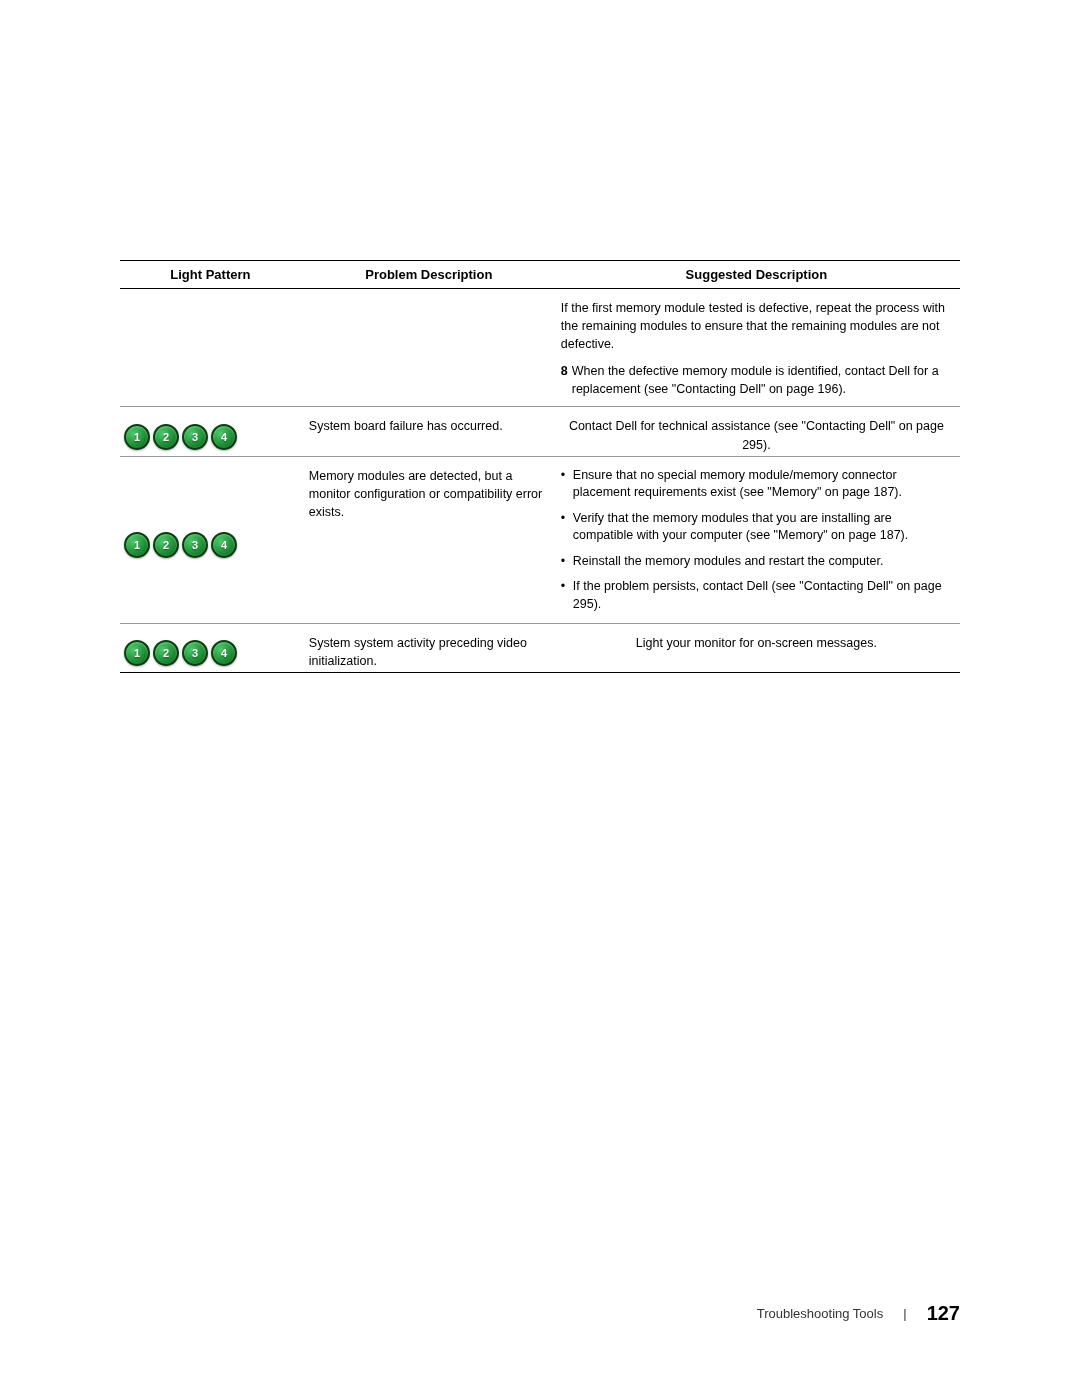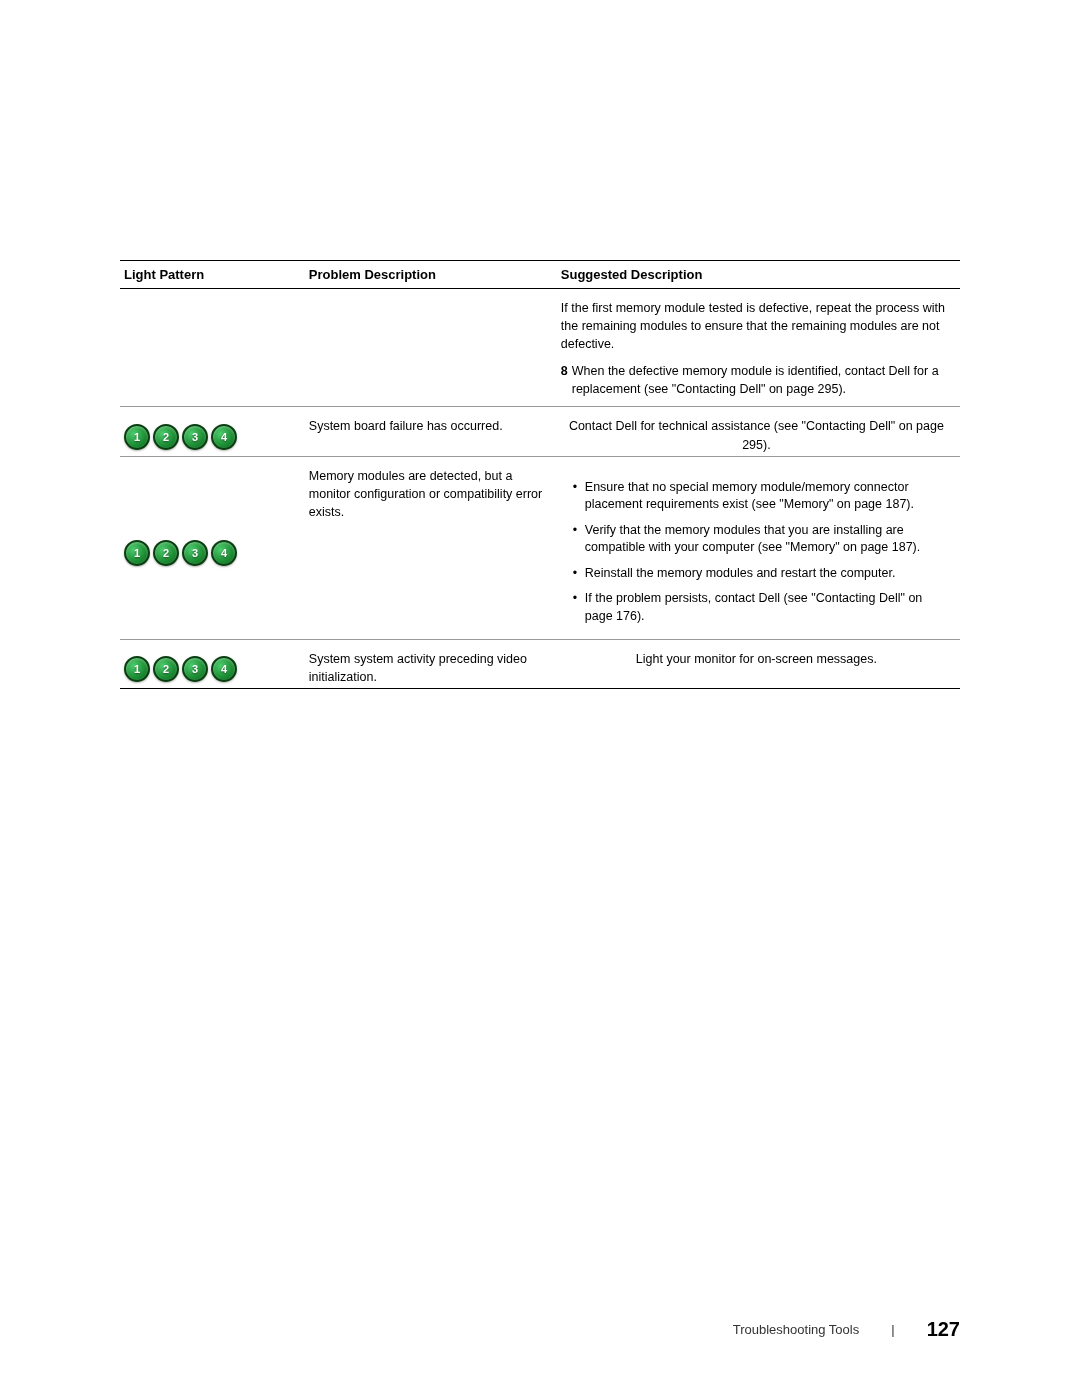--- a/index.html
+++ b/index.html
@@ -37,21 +37,21 @@
     }
 
     col.col-light { width: 22%; }
     col.col-problem { width: 30%; }
     col.col-solution { width: 48%; }
 
     thead th {
       font-family: Arial, Helvetica, sans-serif;
       font-size: 13px;
       font-weight: bold;
-      text-align: left;
+      text-align: center;
       padding: 6px 8px 6px 4px;
       border-top: 1.5px solid #000;
       border-bottom: 1.5px solid #000;
       vertical-align: bottom;
     }
 
     tbody td {
       font-family: Arial, Helvetica, sans-serif;
       font-size: 12.5px;
       padding: 10px 8px 2px 4px;
@@ -95,21 +95,21 @@
     }
 
     
     .continuation-row td {
       border-bottom: 1px solid #999;
     }
 
     .bullet-list {
       list-style: none;
       padding: 0;
-      margin: 12px;
+      margin: 0;
     }
 
     .bullet-list li {
       padding-left: 12px;
       position: relative;
       margin-bottom: 8px;
       line-height: 1.4;
     }
 
     .bullet-list li::before {
@@ -131,25 +131,25 @@
       flex-shrink: 0;
     }
 
     .solution-text {
       line-height: 1.45;
       text-align: center;
     }
 
     .footer {
       position: absolute;
-      bottom: 56px;
+      bottom: 72px;
       right: 120px;
       display: flex;
       align-items: center;
-      gap: 32px;
+      gap: 20px;
       font-family: Arial, Helvetica, sans-serif;
       font-size: 13px;
     }
 
     .footer-label {
       color: #333;
     }
 
     .footer-separator {
       color: #333;
@@ -189,21 +189,21 @@
       <tbody>
 
         <tr class="continuation-row">
           <td></td>
           <td></td>
           <td>
             <div class="continuation-text">
               <p style="margin-bottom:10px; line-height:1.45;">If the first memory module tested is defective, repeat the process with the remaining modules to ensure that the remaining modules are not defective.</p>
               <div class="numbered-item">
                 <span class="num">8</span>
-                <span>When the defective memory module is identified, contact Dell for a replacement (see "Contacting Dell" on page 295).</span>
+                <span>When the defective memory module is identified, contact Dell for a replacement (see "Contacting Dell" on page 196).</span>
               </div>
             </div>
           </td>
         </tr>
 
         <tr>
           <td class="light-pattern-cell">
             <div class="light-icons">
               <div class="light-icon">1</div>
               <div class="light-icon">2</div>
@@ -229,21 +229,21 @@
             </div>
           </td>
           <td>
             <p class="problem-text">Memory modules are detected, but a monitor configuration or compatibility error exists.</p>
           </td>
           <td>
             <ul class="bullet-list">
               <li>Ensure that no special memory module/memory connector placement requirements exist (see "Memory" on page 187).</li>
               <li>Verify that the memory modules that you are installing are compatible with your computer (see "Memory" on page 187).</li>
               <li>Reinstall the memory modules and restart the computer.</li>
-              <li>If the problem persists, contact Dell (see "Contacting Dell" on page 176).</li>
+              <li>If the problem persists, contact Dell (see "Contacting Dell" on page 295).</li>
             </ul>
           </td>
         </tr>
 
         <tr>
           <td class="light-pattern-cell">
             <div class="light-icons">
               <div class="light-icon">1</div>
               <div class="light-icon">2</div>
               <div class="light-icon">3</div>

